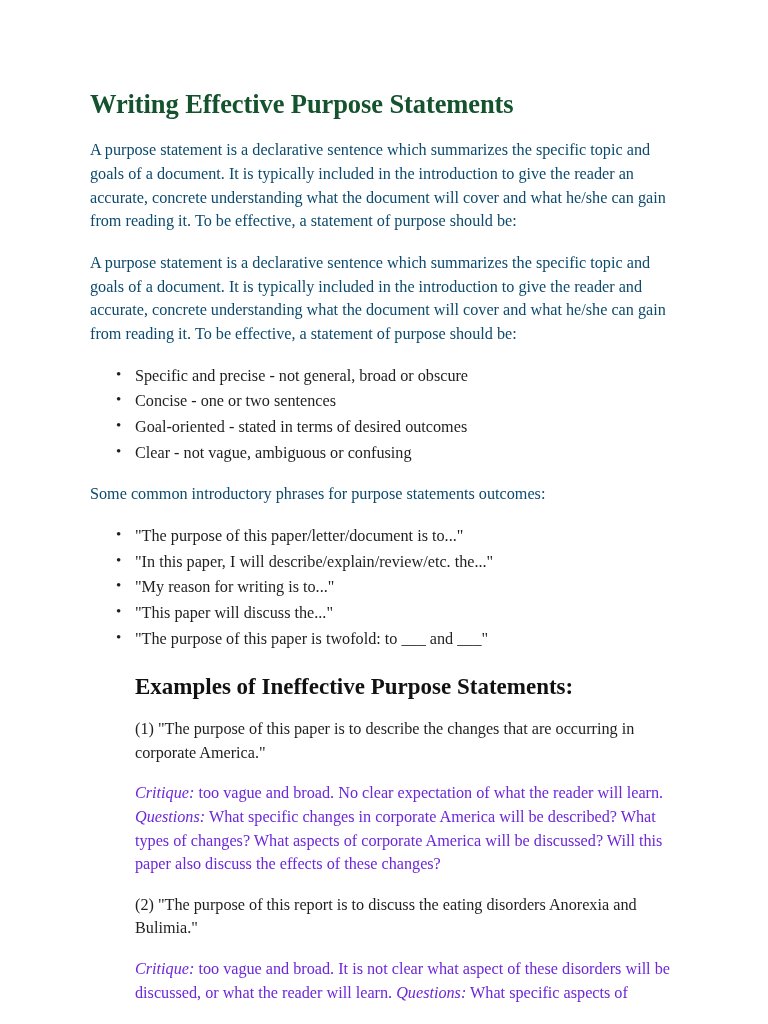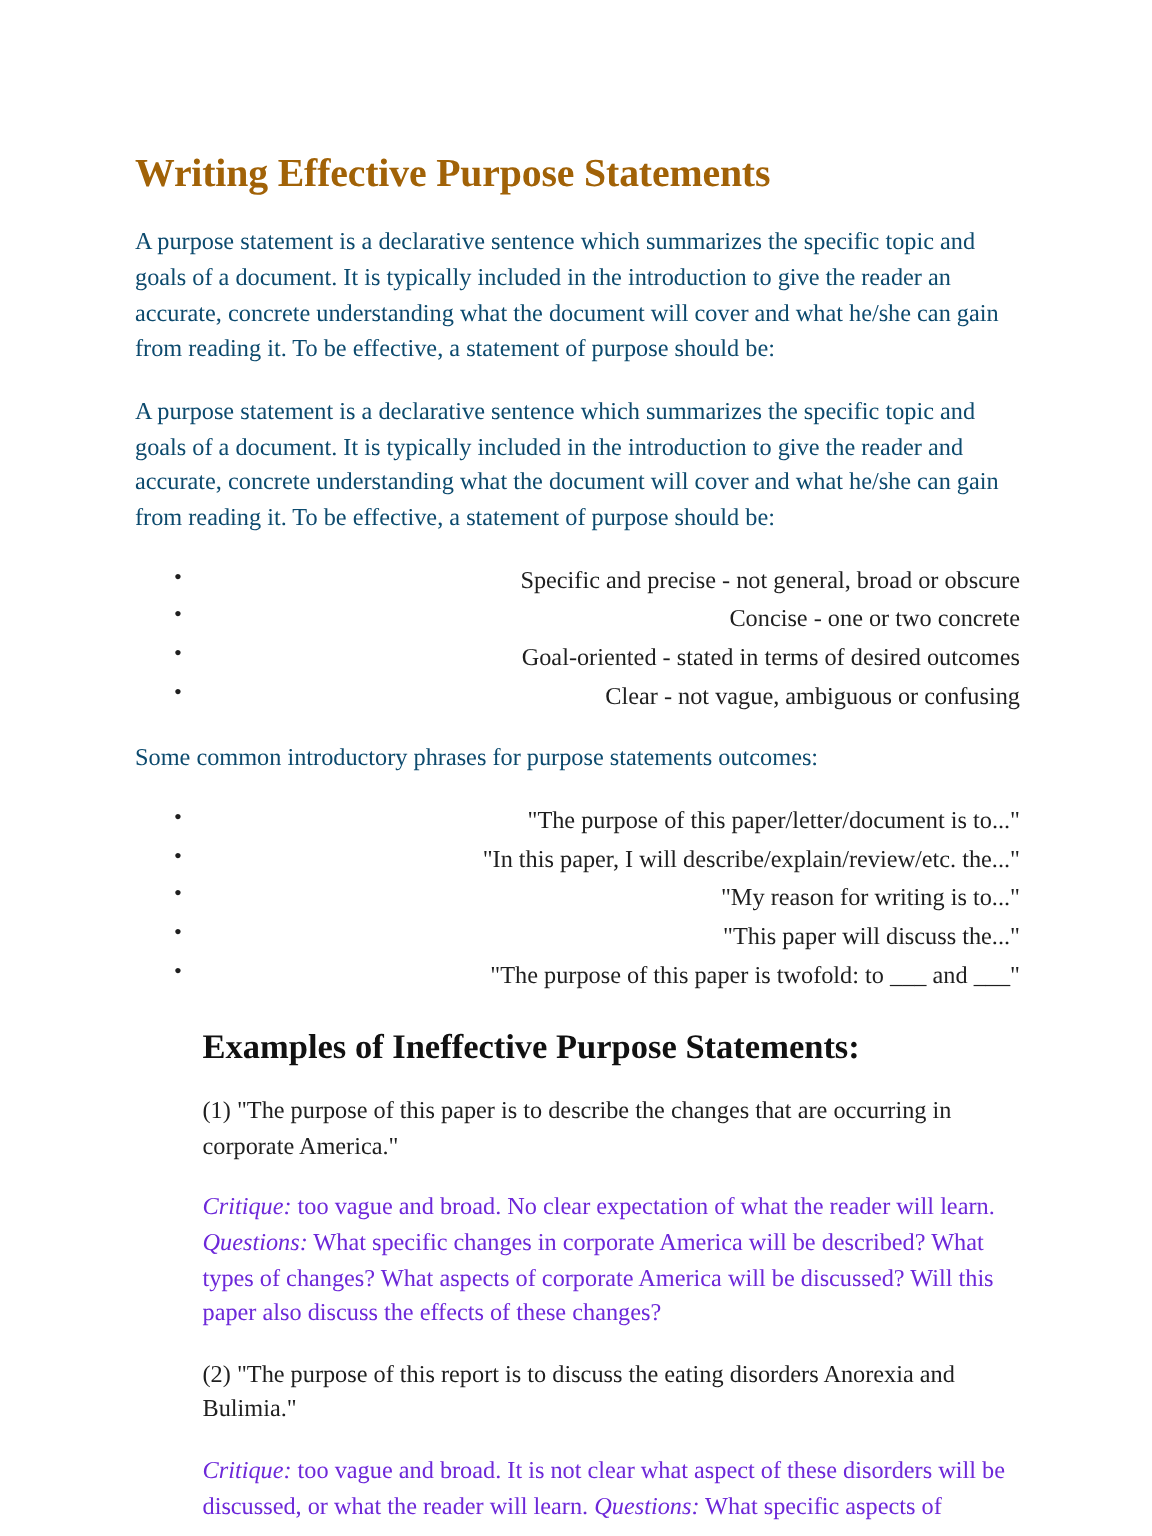--- a/index.html
+++ b/index.html
@@ -26,36 +26,35 @@
   .content {
     position: absolute;
     left: 90px;
     top: 88px;
     width: 590px;
   }
   .doc-title {
     font-size: 26.5px;
     font-weight: bold;
     line-height: 1.15;
-    margin: 12px 0 20px 0;
+    margin: 1px 0 20px 0;
     letter-spacing: -0.1px;
-    color: #a16207;
+    color: #14532d;
   }
   .para {
     font-size: 16.2px;
     line-height: 1.46;
     margin: 0 0 18px 0;
     text-align: left;
     color: #0c4a6e;
   }
   ul.bullets {
     list-style: none;
     margin: 0 0 18px 0;
     padding: 0;
-    text-align: right;
   }
   ul.bullets li {
     position: relative;
     font-size: 16.2px;
     line-height: 1.46;
     padding-left: 45px;
     margin: 0 0 2px 0;
     color: #1f1f1f;
   }
   ul.bullets li::before {
@@ -98,21 +97,21 @@
 <div class="page">
   <div class="content">
 
     <h1 class="doc-title">Writing Effective Purpose Statements</h1>
 
     <p class="para">A purpose statement is a declarative sentence which summarizes the specific topic and goals of a document. It is typically included in the introduction to give the reader an accurate, concrete understanding what the document will cover and what he/she can gain from reading it. To be effective, a statement of purpose should be:</p>
     <p class="para">A purpose statement is a declarative sentence which summarizes the specific topic and goals of a document. It is typically included in the introduction to give the reader and accurate, concrete understanding what the document will cover and what he/she can gain from reading it. To be effective, a statement of purpose should be:</p>
 
     <ul class="bullets">
       <li>Specific and precise - not general, broad or obscure</li>
-      <li>Concise - one or two concrete</li>
+      <li>Concise - one or two sentences</li>
       <li>Goal-oriented - stated in terms of desired outcomes</li>
       <li>Clear - not vague, ambiguous or confusing</li>
     </ul>
 
     <p class="para">Some common introductory phrases for purpose statements outcomes:</p>
 
     <ul class="bullets">
       <li>"The purpose of this paper/letter/document is to..."</li>
       <li>"In this paper, I will describe/explain/review/etc. the..."</li>
       <li>"My reason for writing is to..."</li>

